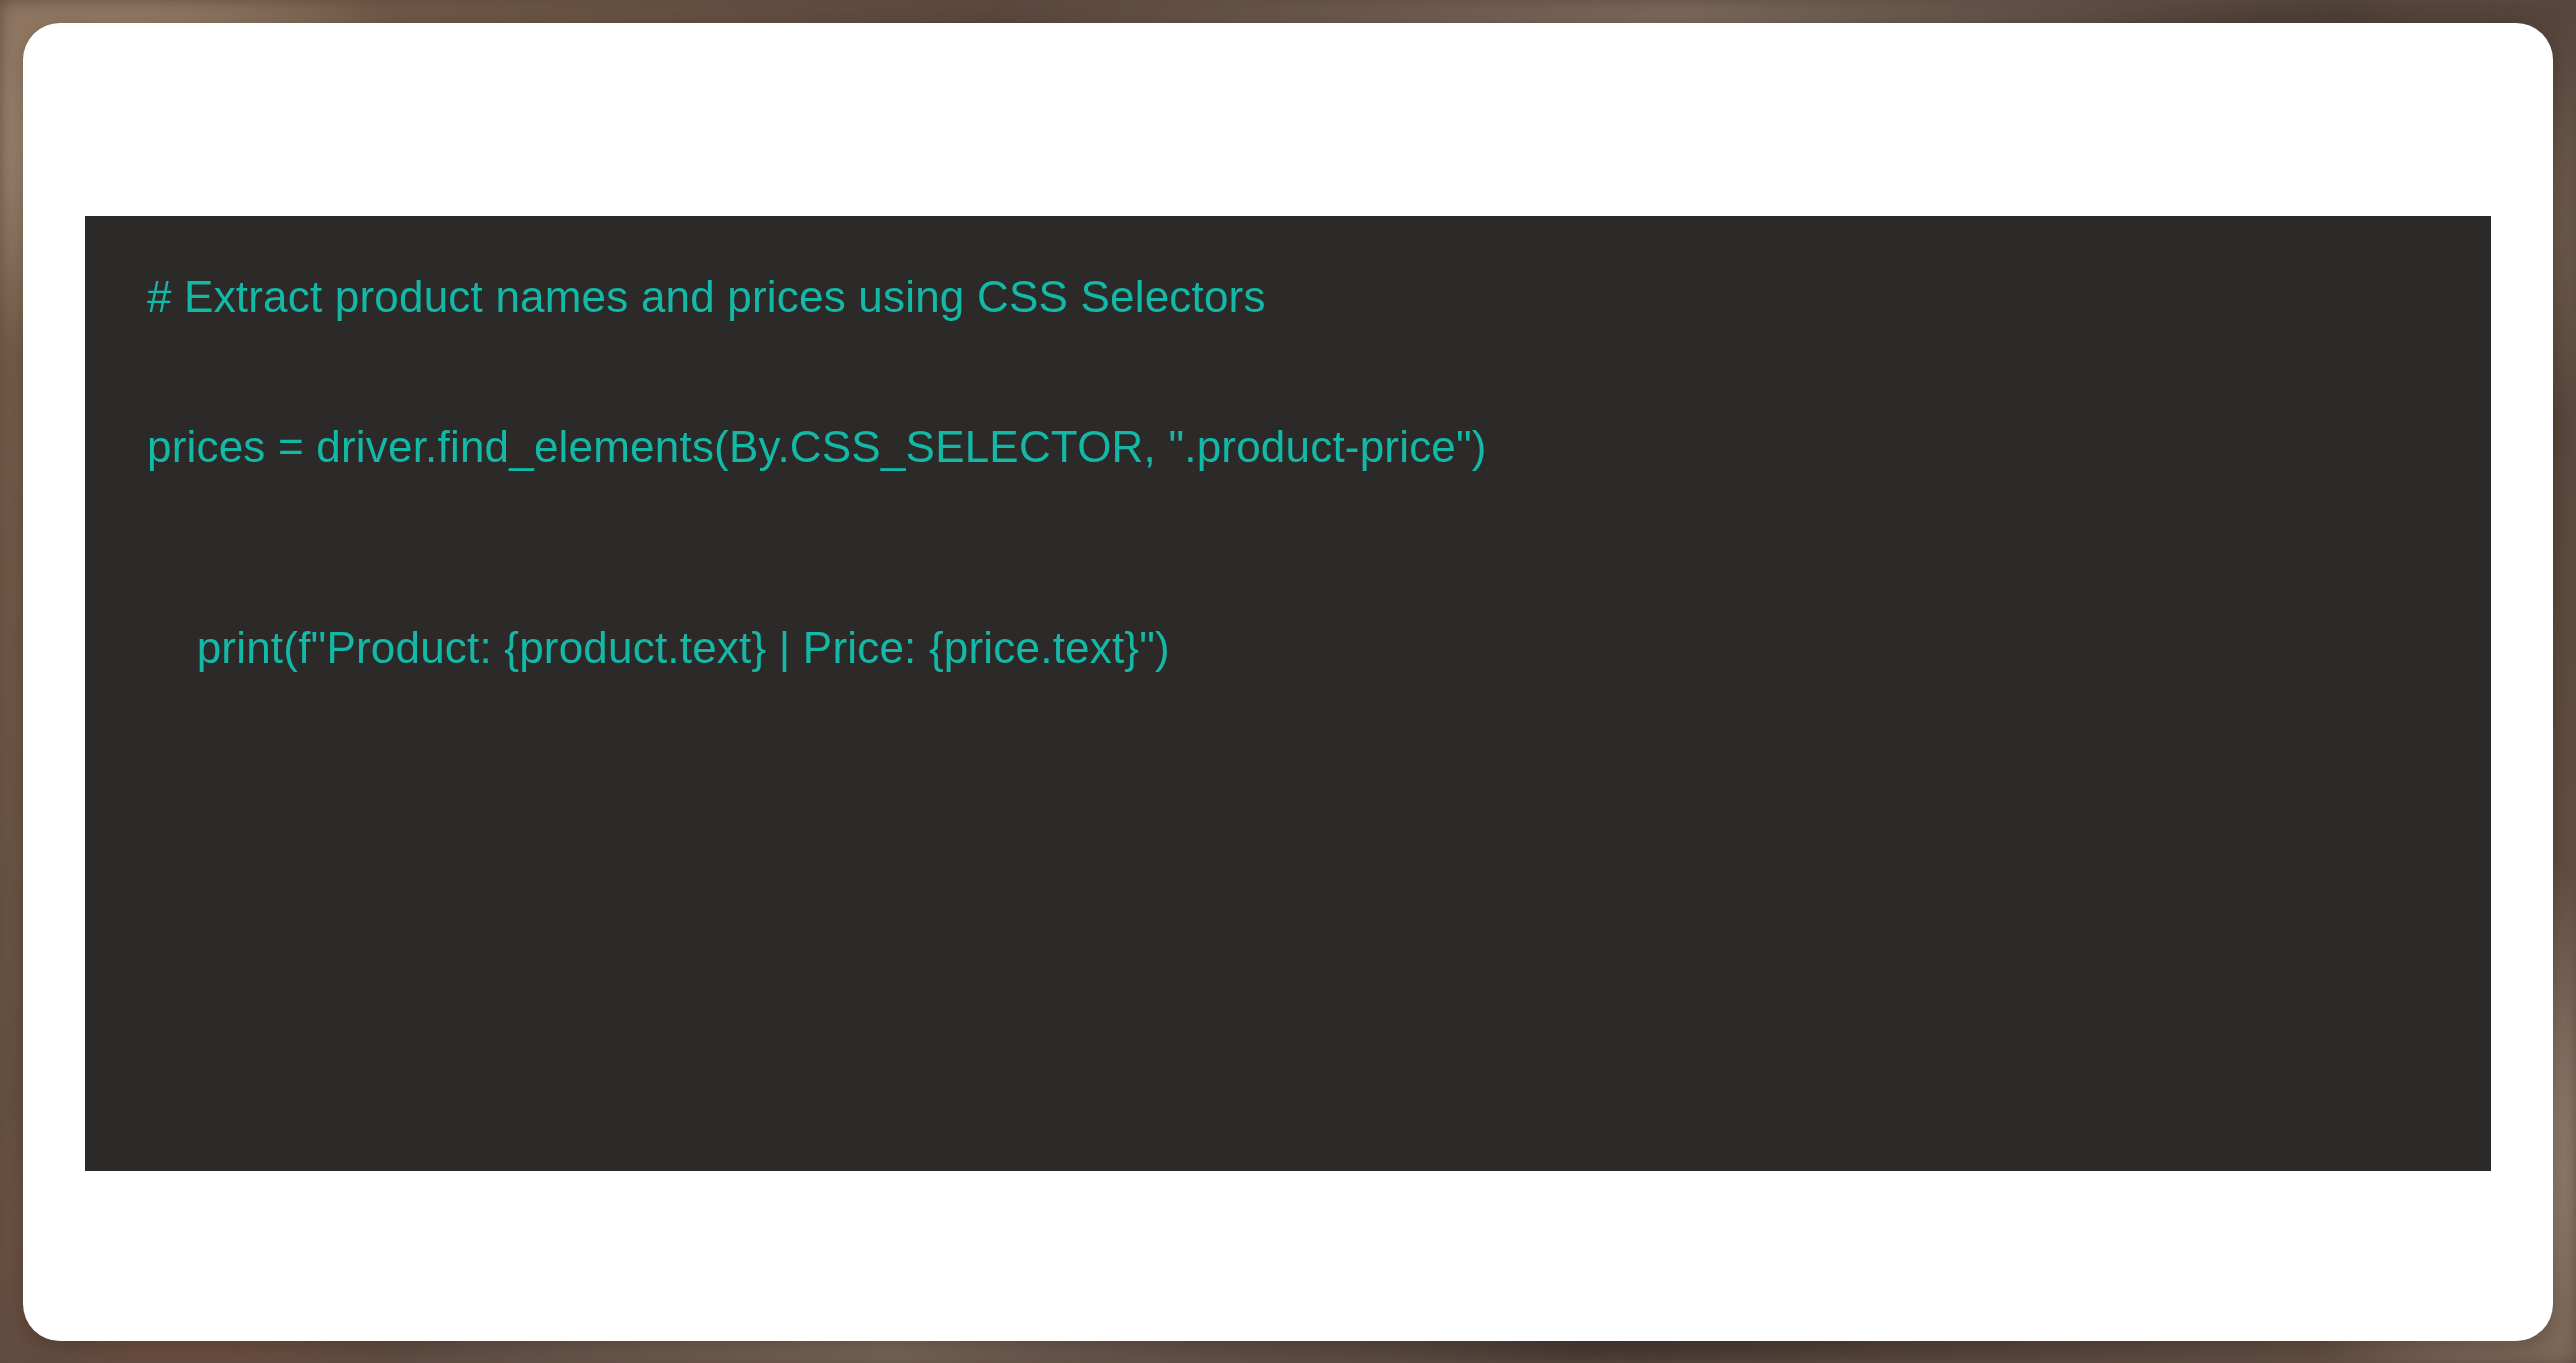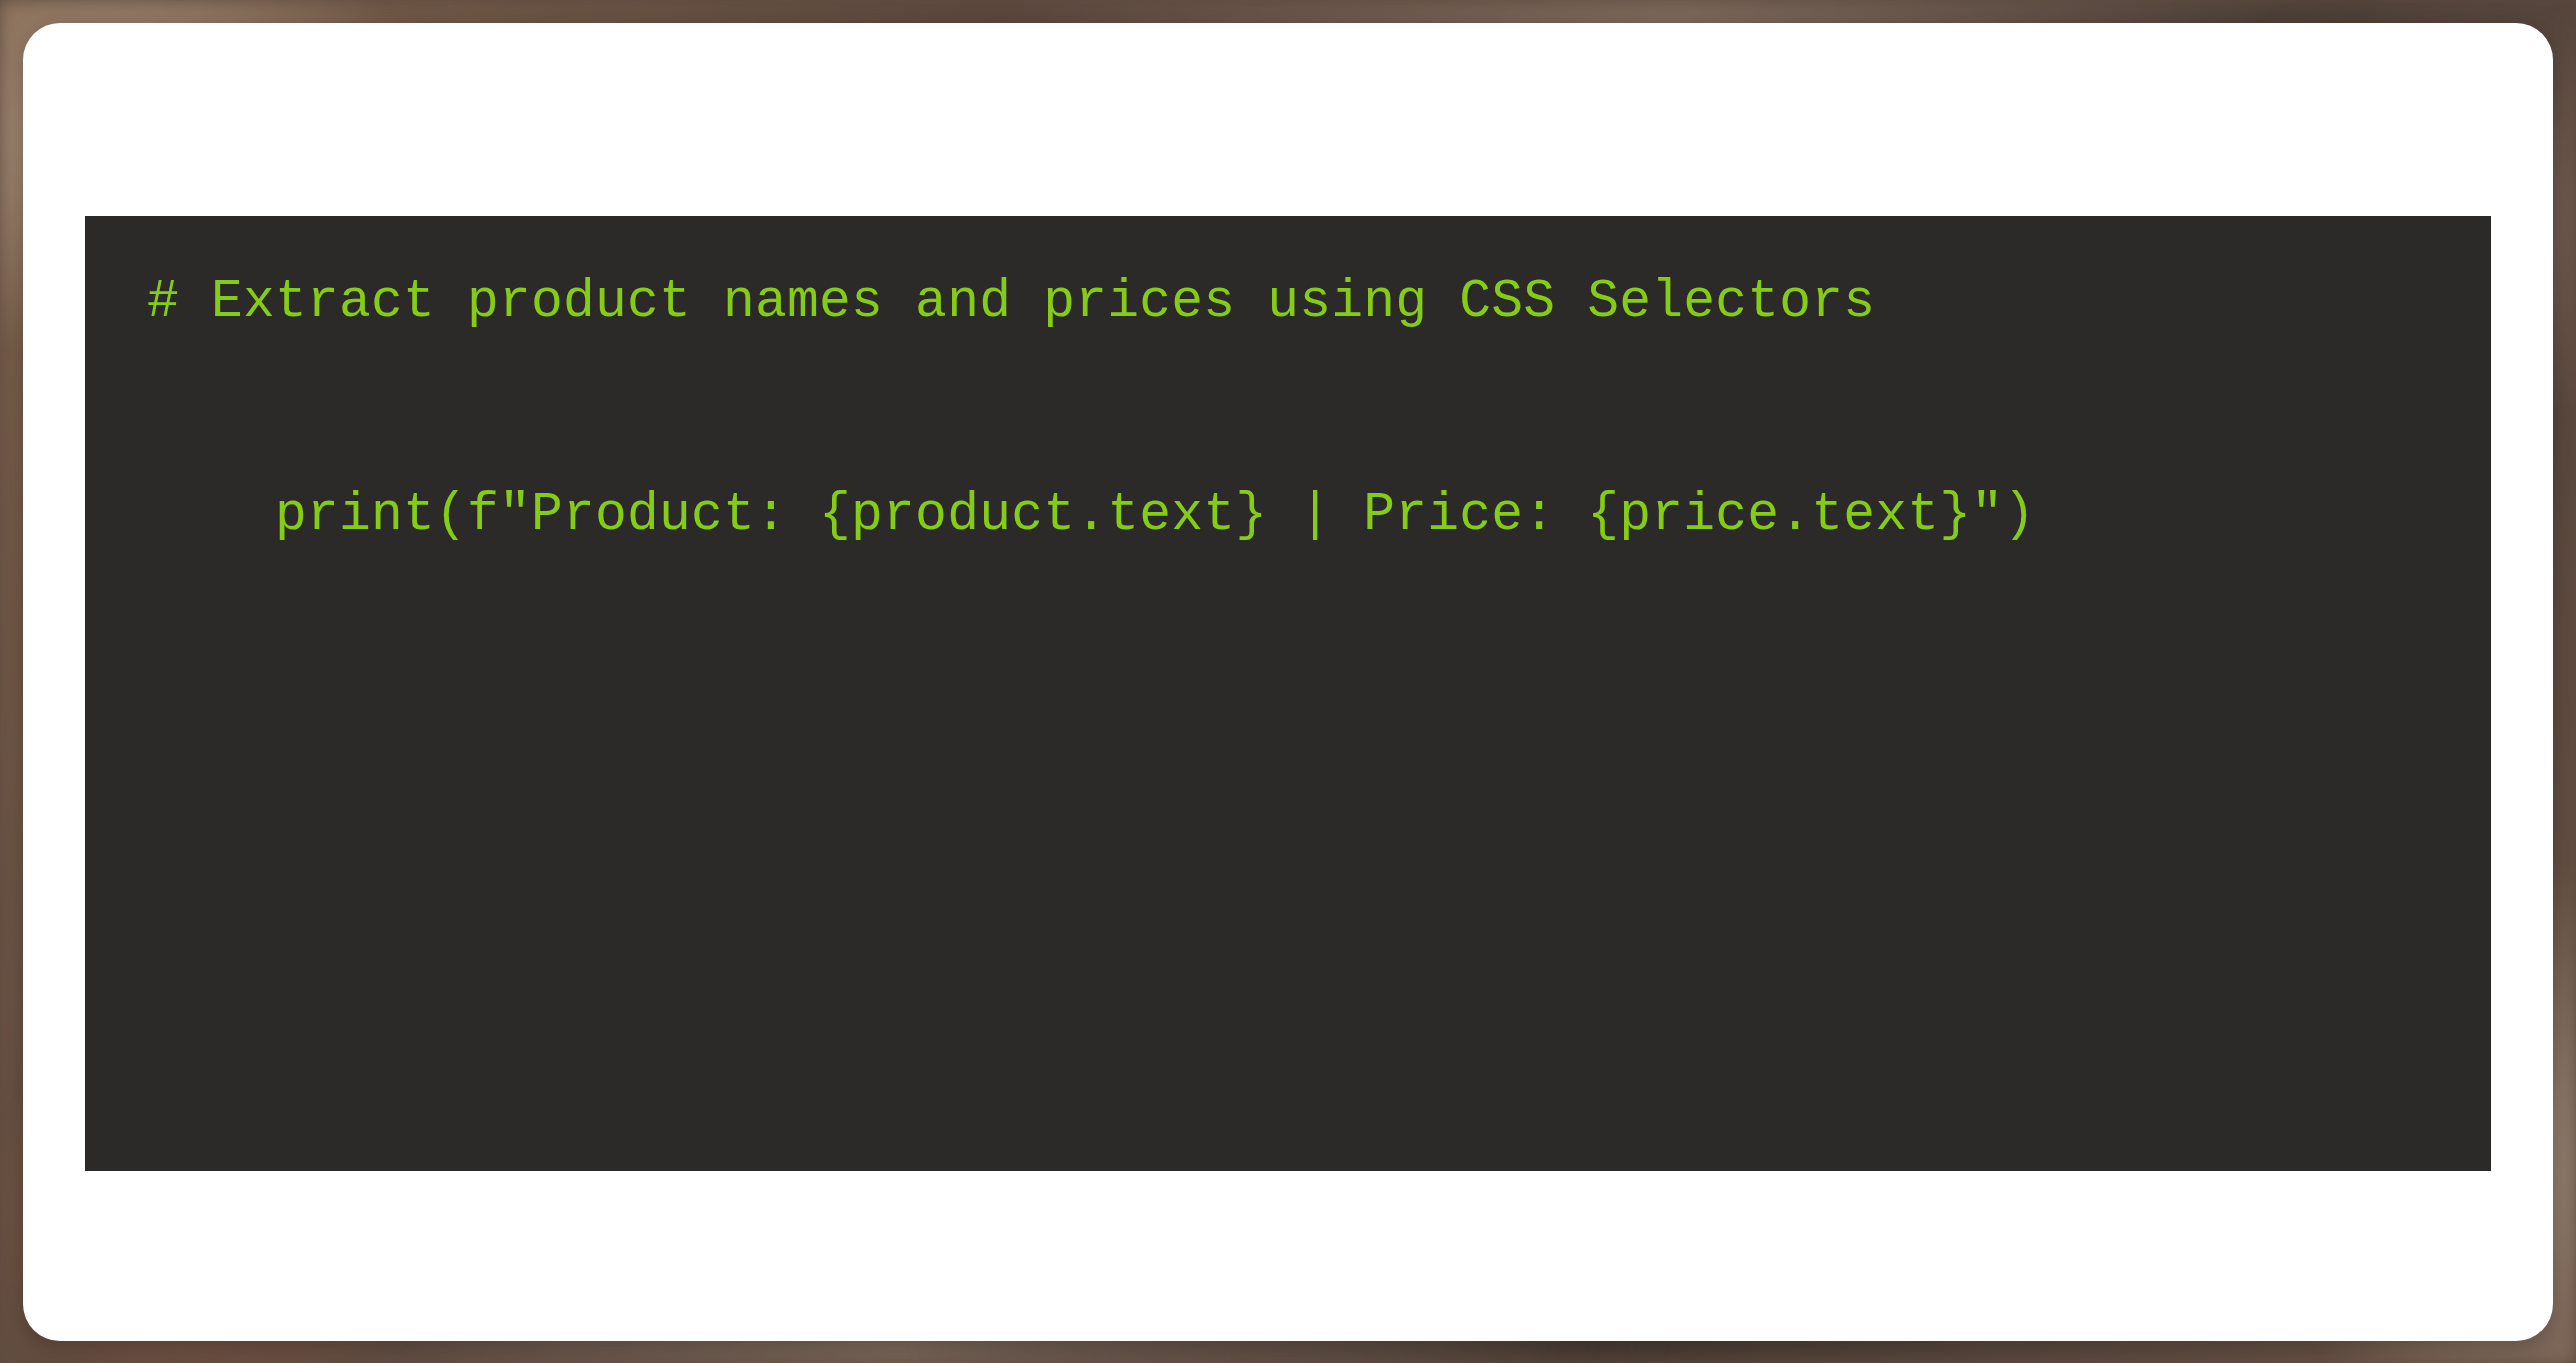--- a/index.html
+++ b/index.html
@@ -62,23 +62,23 @@
     }
     
     .code-block {
       background: #2b2a29;
       flex: 1;
       padding: 54px 62px 42px 62px;
       overflow: hidden;
     }
     
     .code-line {
-      font-family: Liberation Mono, monospace;
-      font-size: 53px;
-      color: #84cc16;
+      font-family: Liberation Sans, sans-serif;
+      font-size: 44px;
+      color: #14b8a6;
       line-height: 1.22;
       white-space: pre;
       letter-spacing: 0.2px;
       margin-bottom: 96px;
     }
     
     .code-line:last-child {
       margin-bottom: 0;
     }
     
@@ -88,17 +88,18 @@
   </style>
 </head>
 <body>
 
 <div class="bg-texture"></div>
 <div class="bg-patches"></div>
 
 <div class="card">
   <div class="code-block">
     <div class="code-line"># Extract product names and prices using CSS Selectors</div>
+    <div class="code-line">prices = driver.find_elements(By.CSS_SELECTOR, ".product-price")</div>
     <div class="blank-gap"></div>
     <div class="code-line">    print(f"Product: {product.text} | Price: {price.text}")</div>
   </div>
 </div>
 
 
 </body></html>

